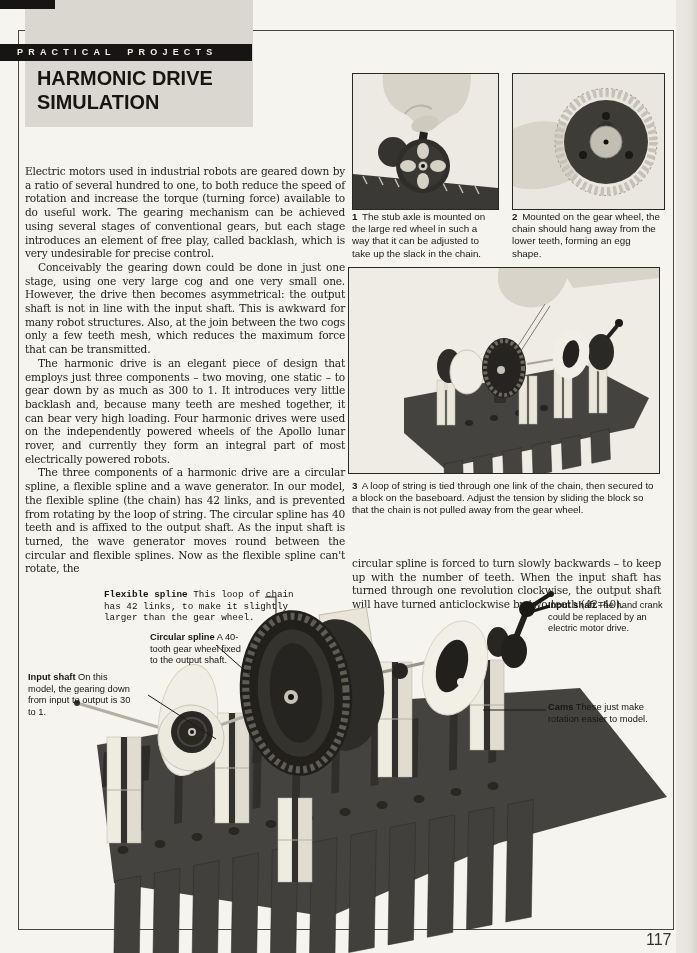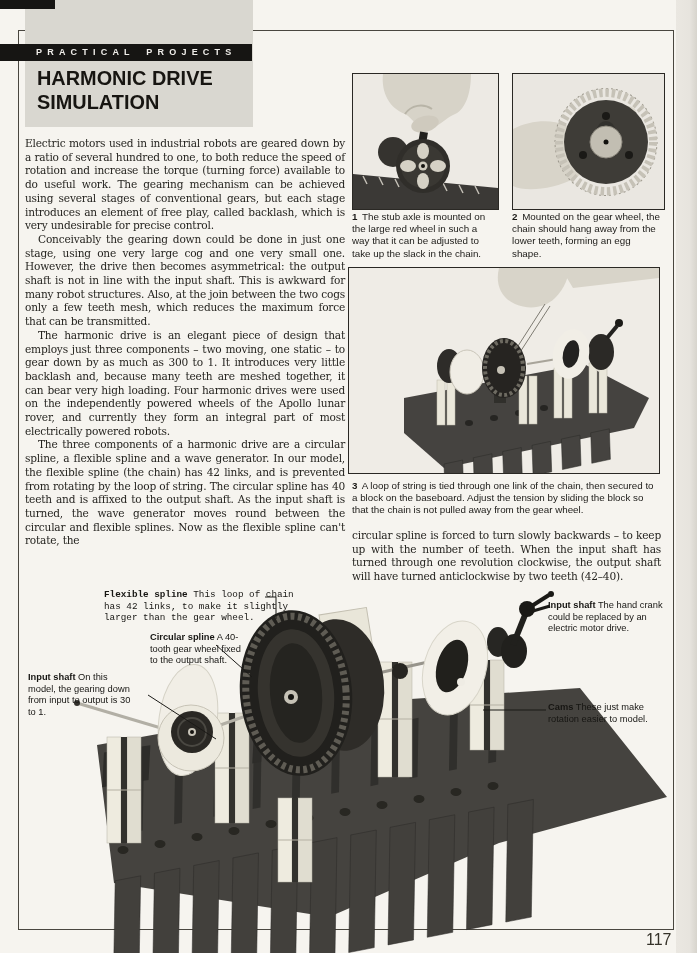--- a/index.html
+++ b/index.html
@@ -15,32 +15,32 @@
   }
   .frame{
     left:18px;top:30px;width:654px;height:898px;
     border:1px solid #49463f;background:transparent;
   }
   .graybox{left:25px;top:0;width:228px;height:127px;background:#d9d7d0;}
   .topmark{left:0;top:0;width:55px;height:9px;background:#161513;}
   .kicker{
     left:0;top:44px;width:252px;height:17px;background:#161513;
     color:#efede9;font-size:9px;font-weight:bold;line-height:17px;
-    letter-spacing:5.2px;word-spacing:4px;padding-left:36px;box-sizing:border-box;
+    letter-spacing:5.2px;word-spacing:4px;padding-left:17px;box-sizing:border-box;
     white-space:nowrap;
   }
   .title{
     left:37px;top:66px;width:220px;
     font-size:20.5px;font-weight:bold;line-height:24px;color:#171511;
     transform:scaleX(0.97);transform-origin:left top;letter-spacing:0;
   }
   .bodycol{
     font-family:"DejaVu Serif","Liberation Serif",serif;
     font-size:10.6px;line-height:13.7px;letter-spacing:-0.2px;
-    color:#201f1b;text-align:justify;
+    color:#201f1b;text-align:justify;margin-top:28px;
   }
   .bodycol p{margin:0;}
   .bodycol p + p{text-indent:13px;}
   .colL{left:25px;top:137px;width:320px;}
   .colR{left:352px;top:529px;width:309px;}
   .photo{border:1px solid #2a2824;background:#ece9e3;}
   .photo svg{display:block;}
   .cap{
     font-size:9.8px;line-height:12.2px;color:#1b1a17;
   }

